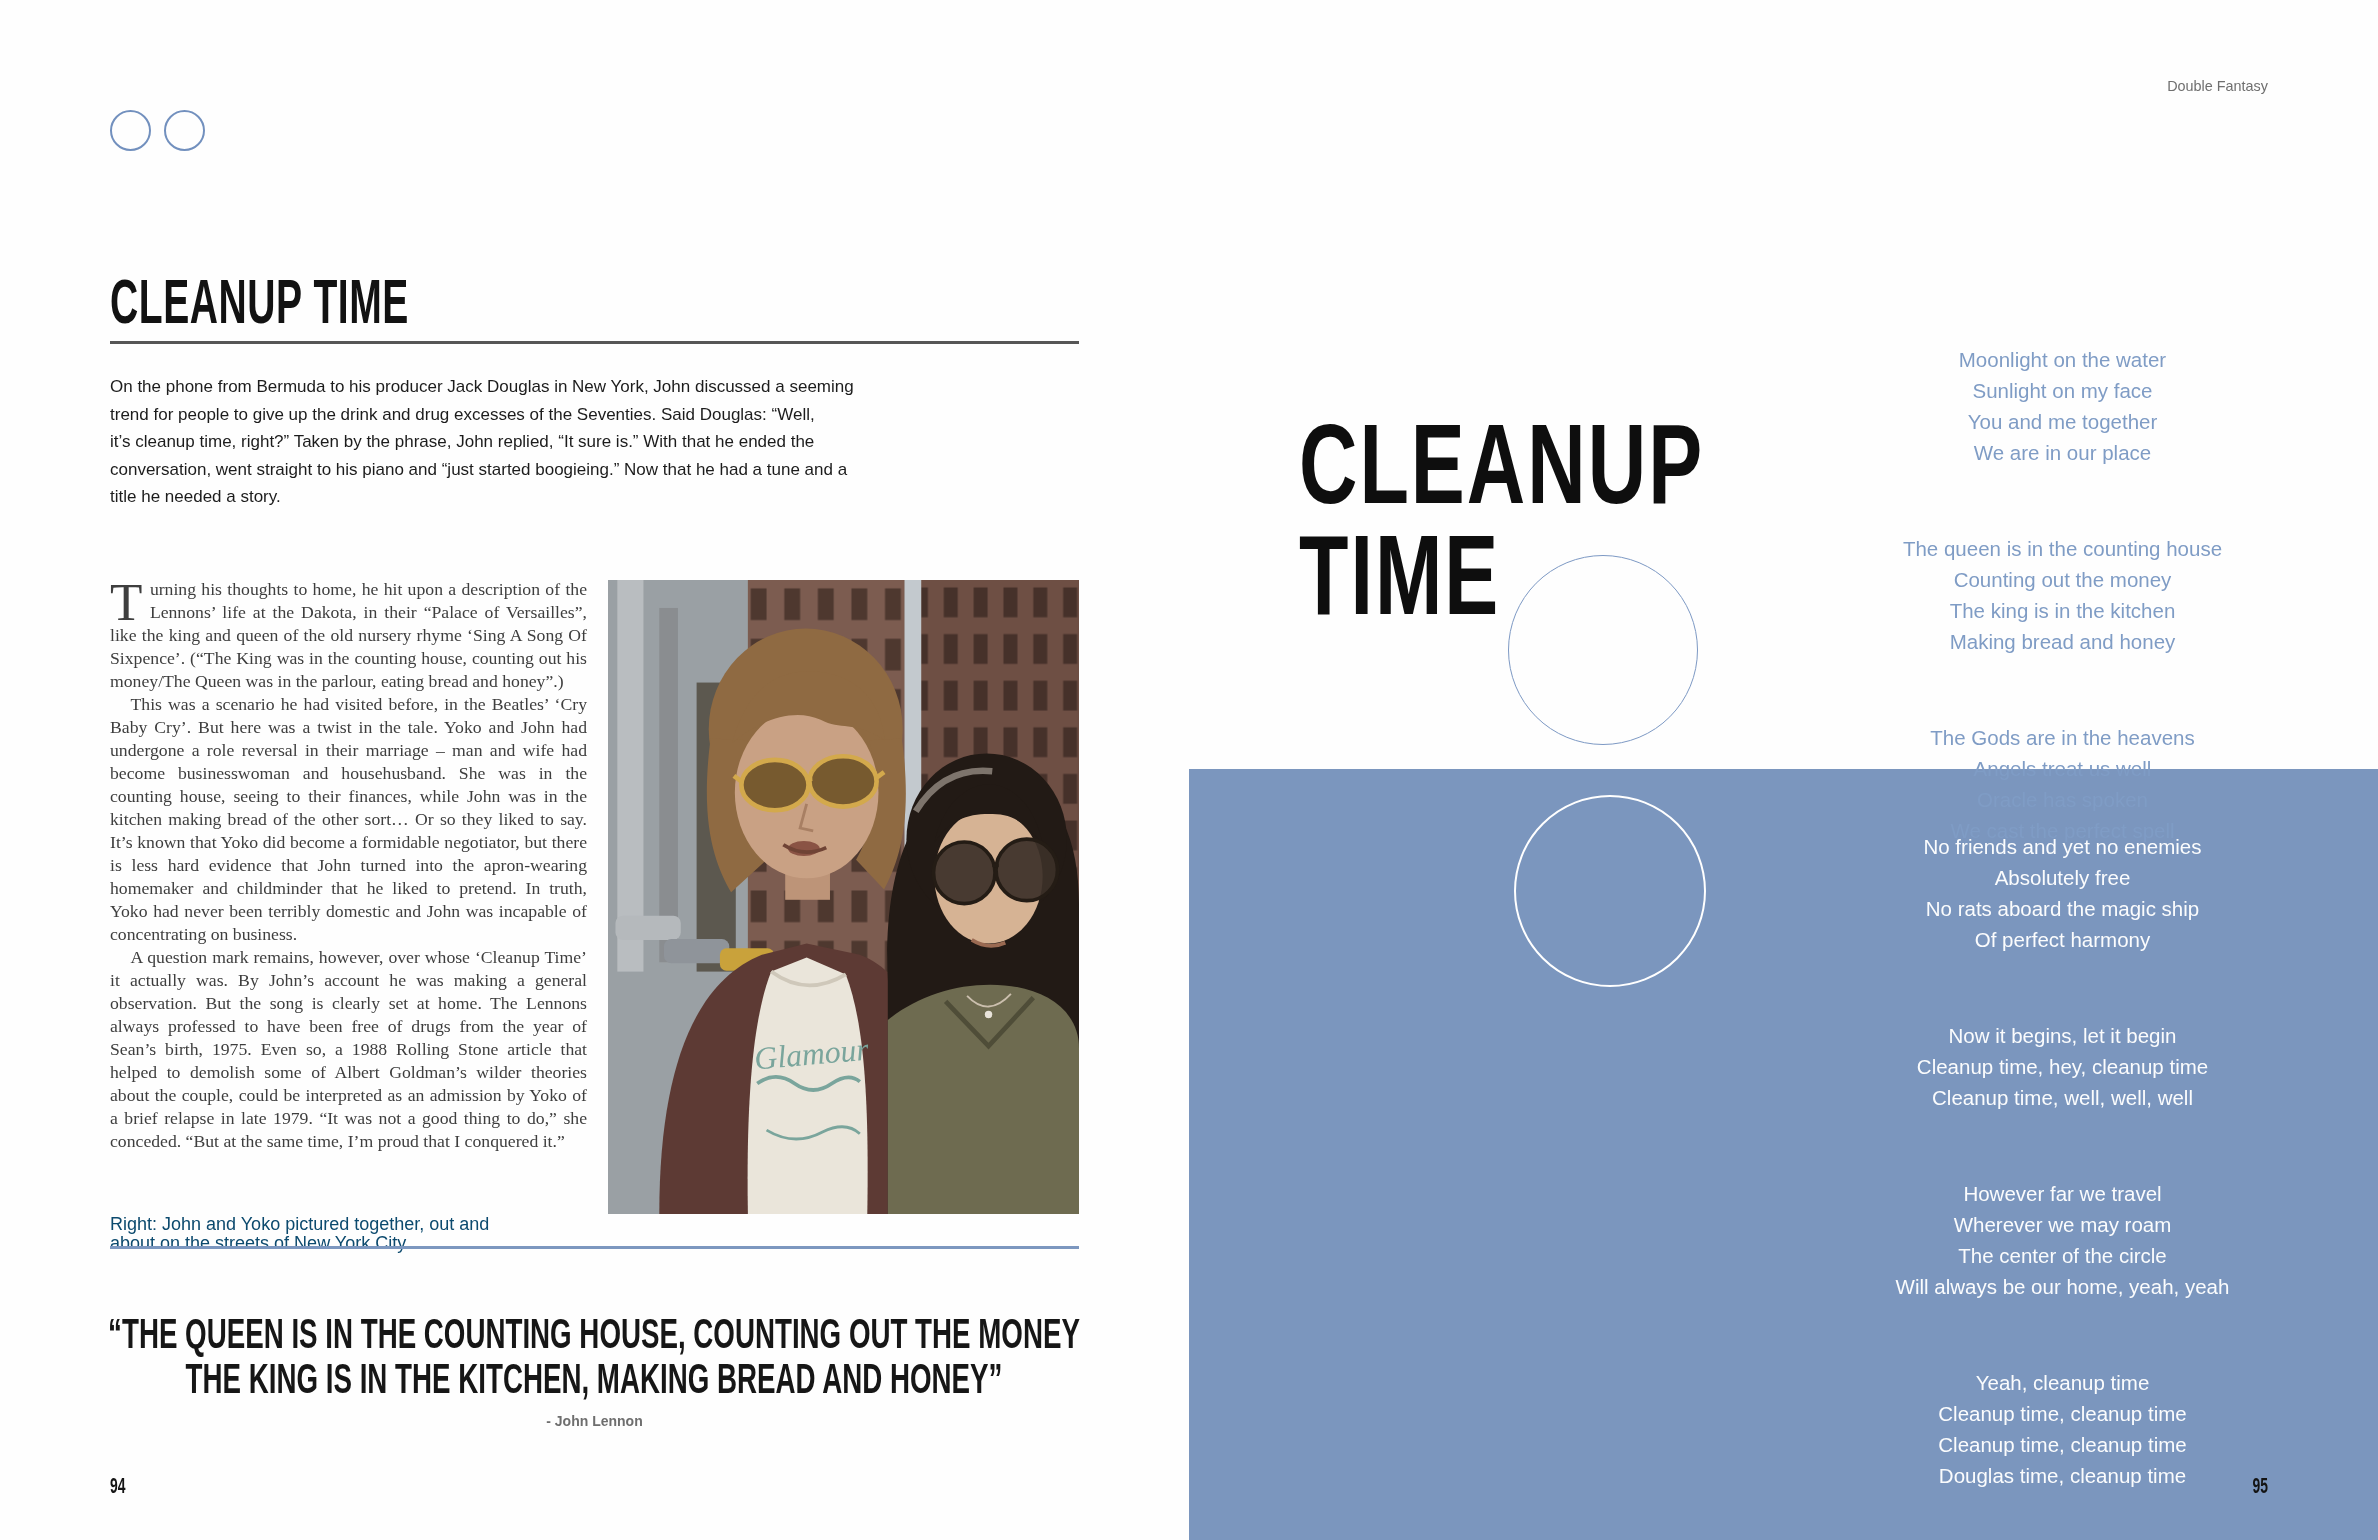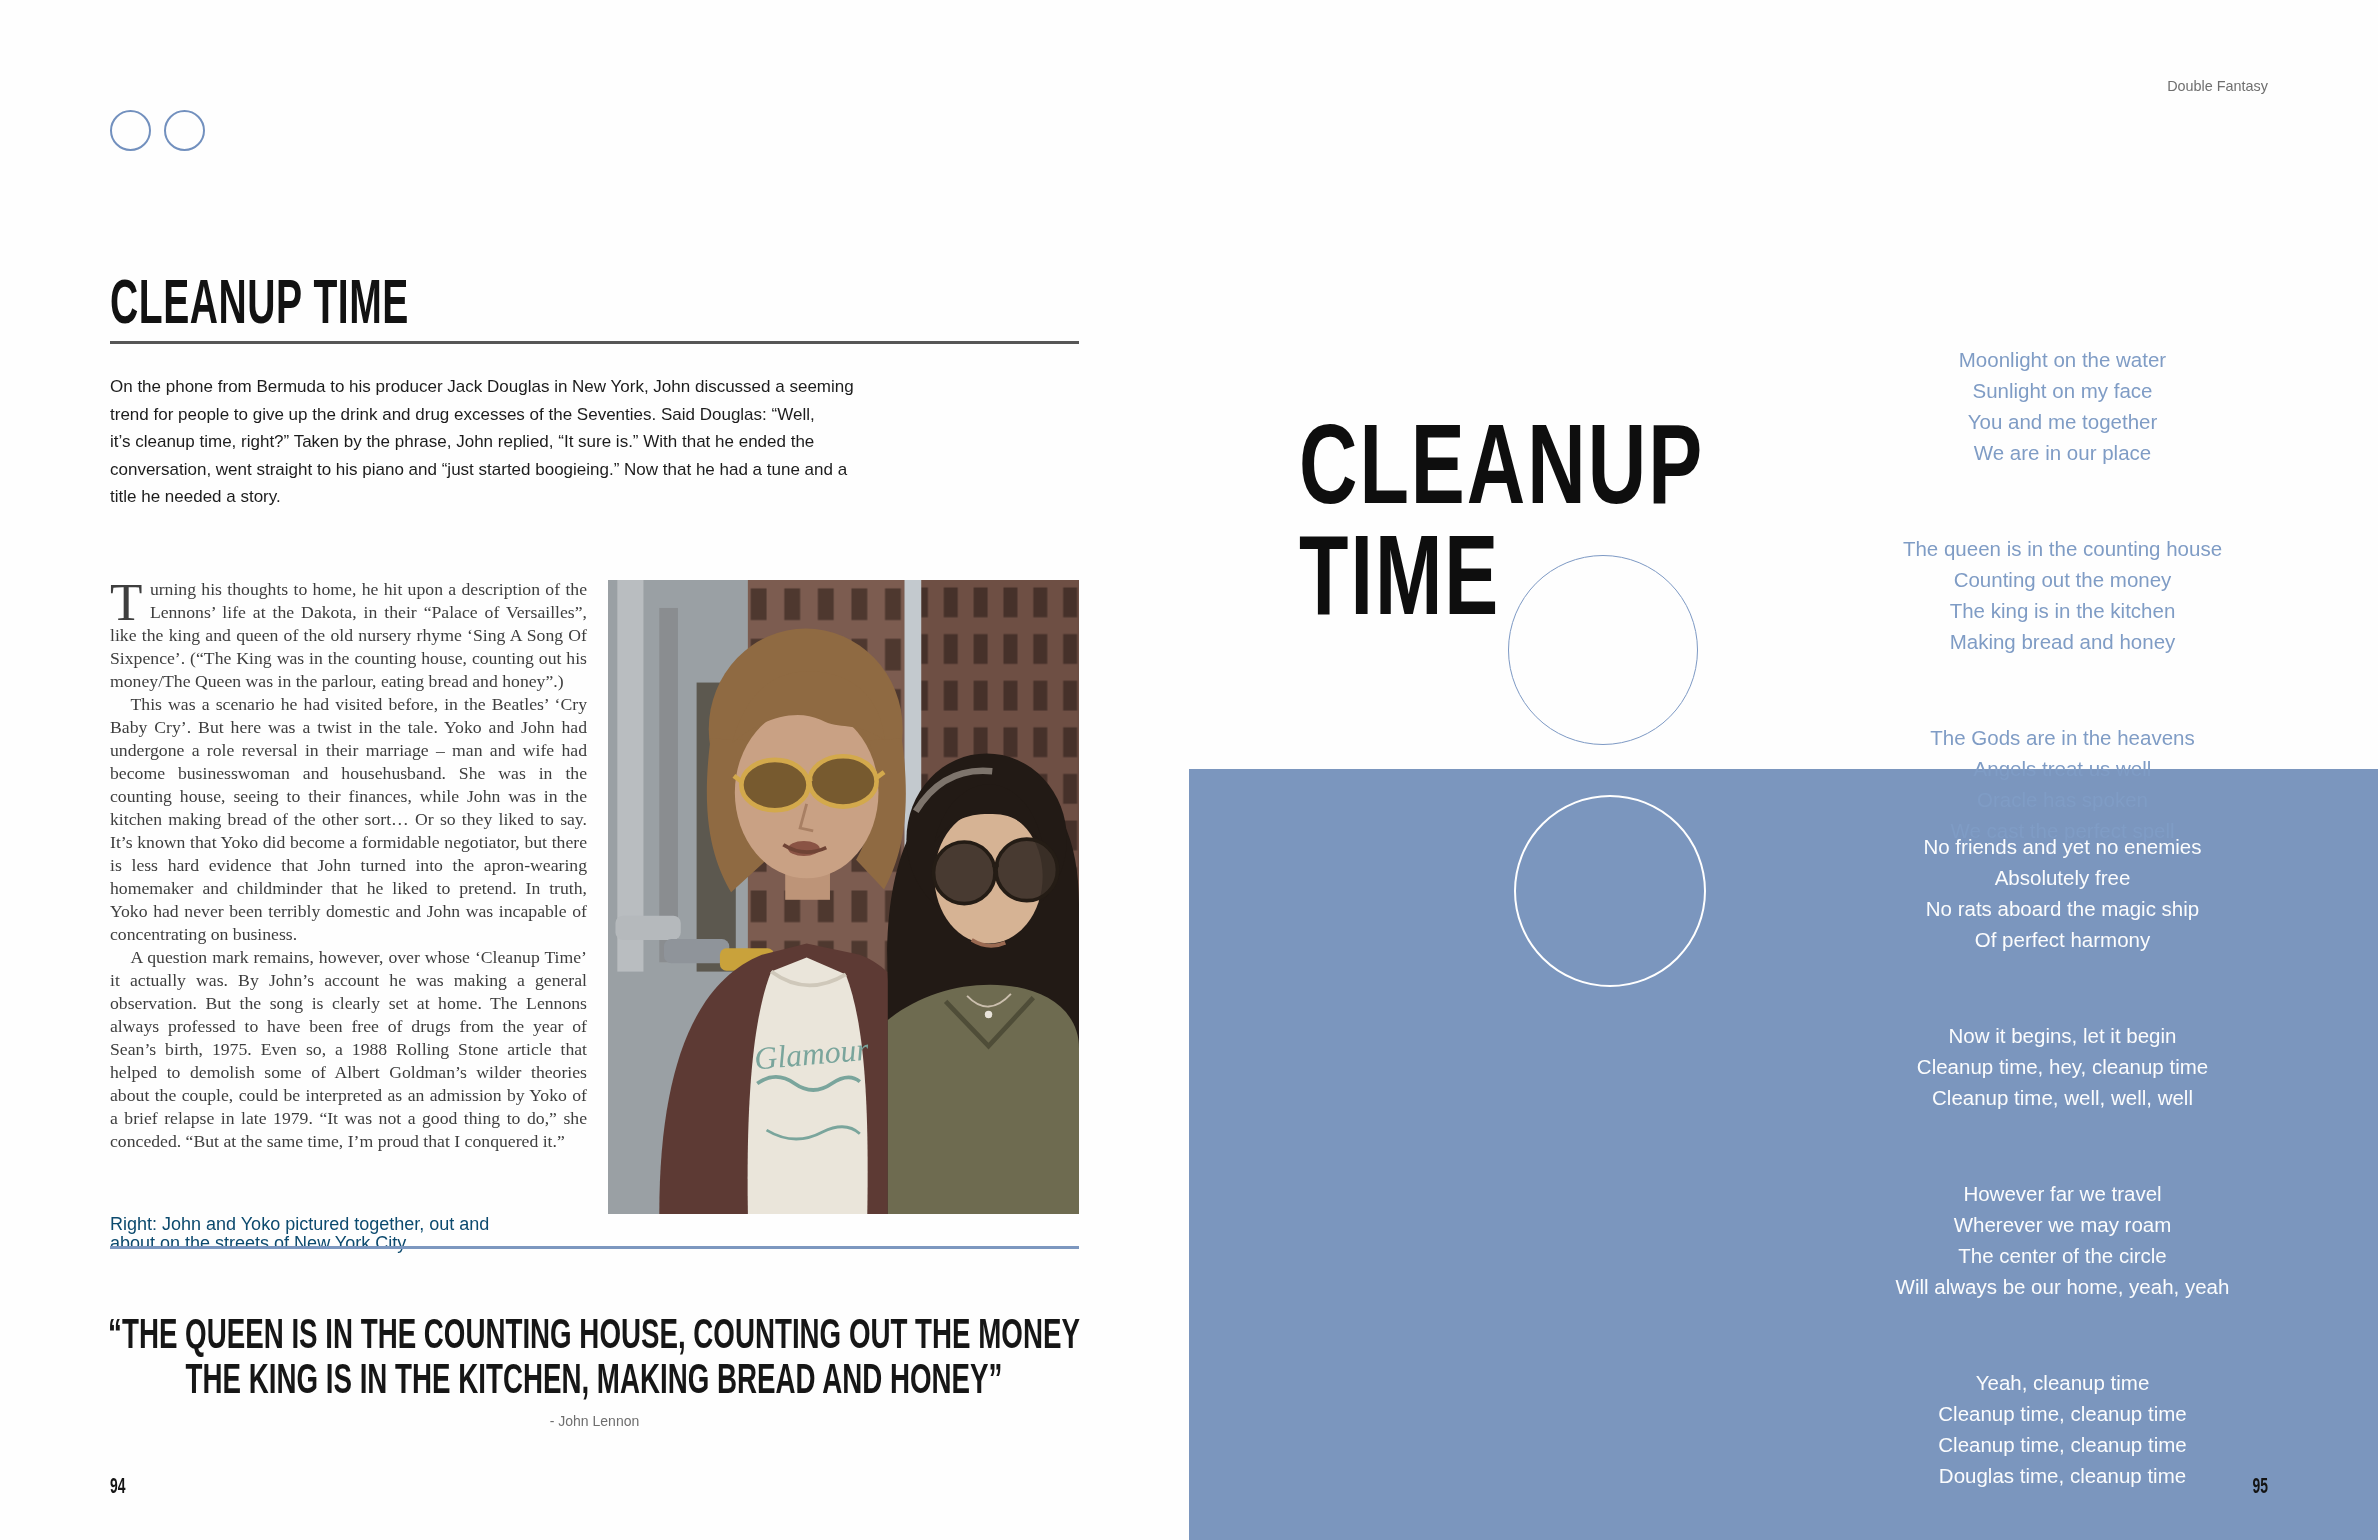--- a/index.html
+++ b/index.html
@@ -46,21 +46,21 @@
   }
   .rule-blue { left:110px; top:1246px; width:969px; height:2.8px; background:#7C97BF; }
 
   .quote {
     left:-152px; top:1311px; width:1492px; text-align:center;
     font-weight:700; font-size:42px; line-height:45px; color:#161616;
     white-space:pre-line; transform:scaleX(0.66); transform-origin:center top;
   }
   .attribution {
     left:110px; top:1413px; width:969px; text-align:center;
-    font-size:14px; color:#6e6e6e;
+    font-size:14px; color:#6e6e6e;font-weight:bold;
   }
 
   .pagenum { font-weight:700; font-size:22.4px; color:#141414; white-space:nowrap; }
   #pagenum-94 { left:110px; top:1473px; transform:scaleX(0.62); transform-origin:left top; }
   #pagenum-95 { right:110px; top:1473px; transform:scaleX(0.62); transform-origin:right top; }
 
   
   .running-header { right:110px; top:48px; font-size:14.4px; color:#6f6f6f;margin-top:30px; }
 
   .blue-panel { left:1189px; top:769px; width:1190px; height:772px; background:#7B96BE; }

